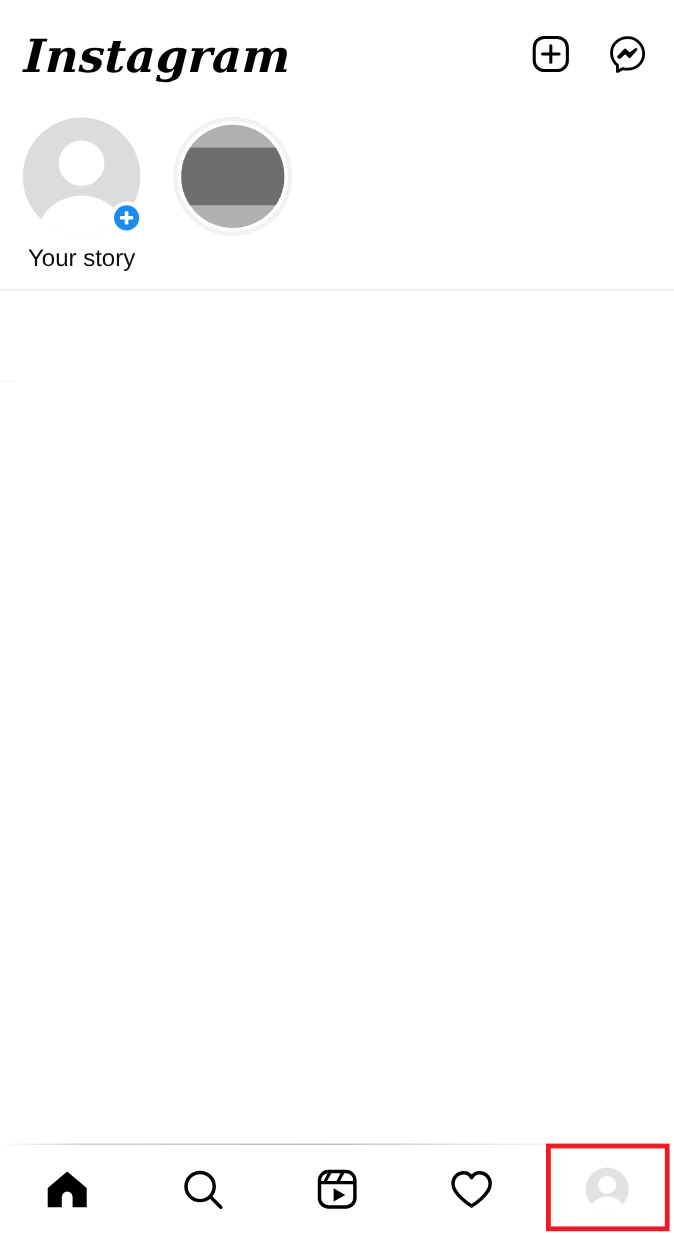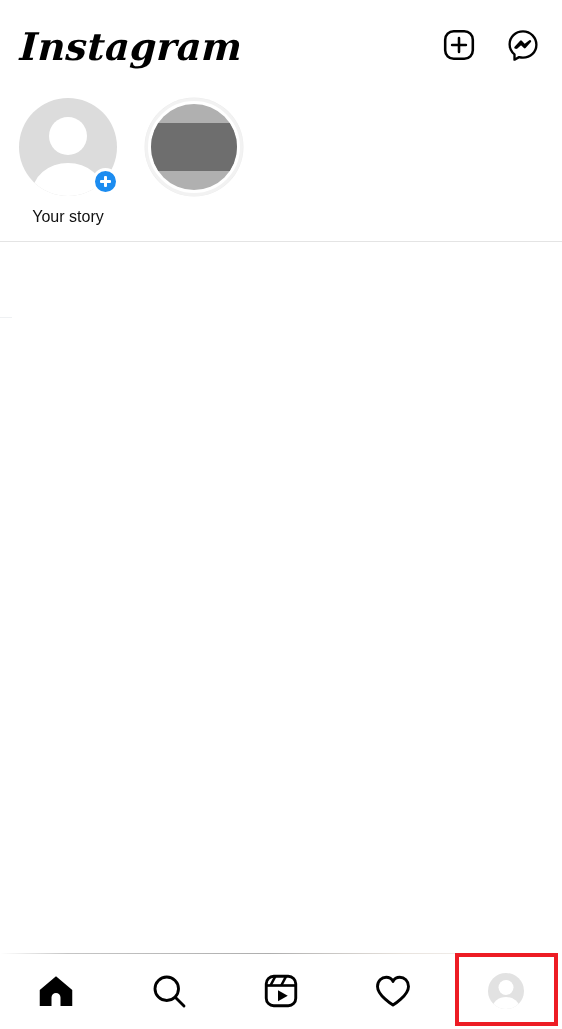--- a/index.html
+++ b/index.html
@@ -167,21 +167,21 @@
     justify-content: center;
   }
   .avatar-photo .redact {
     width: 86px;
     height: 48px;
     background: #6e6e6e;
   }
 
   .story-label {
     margin-top: 11px;
-    font-size: 16px;
+    font-size: 20px;
     line-height: 19px;
     color: #101010;
     text-align: center;
     white-space: nowrap;
     font-family: "Liberation Sans", sans-serif;
   }
   .story-label.empty { visibility: hidden; }
 
   .tray-divider {
     position: absolute;

